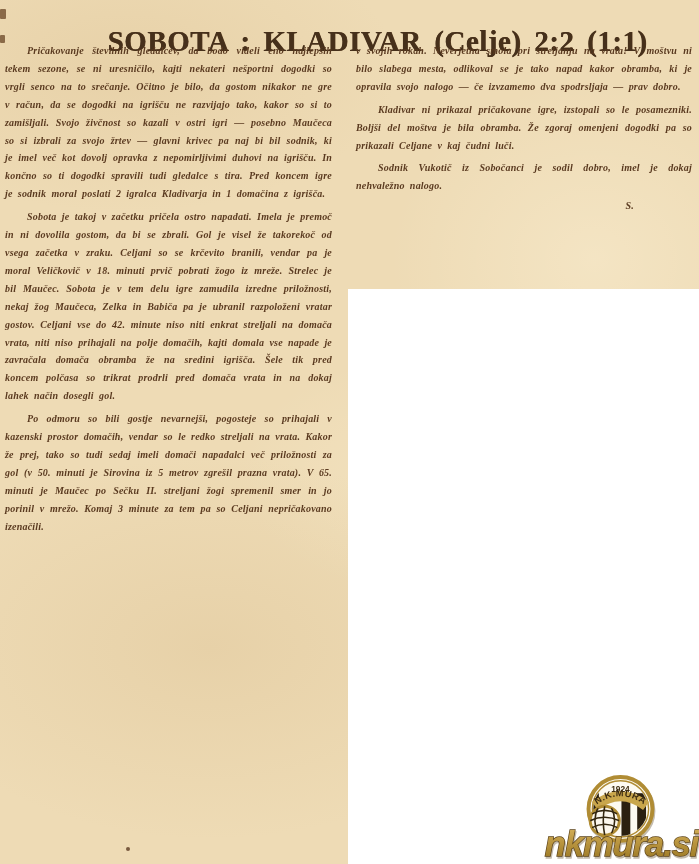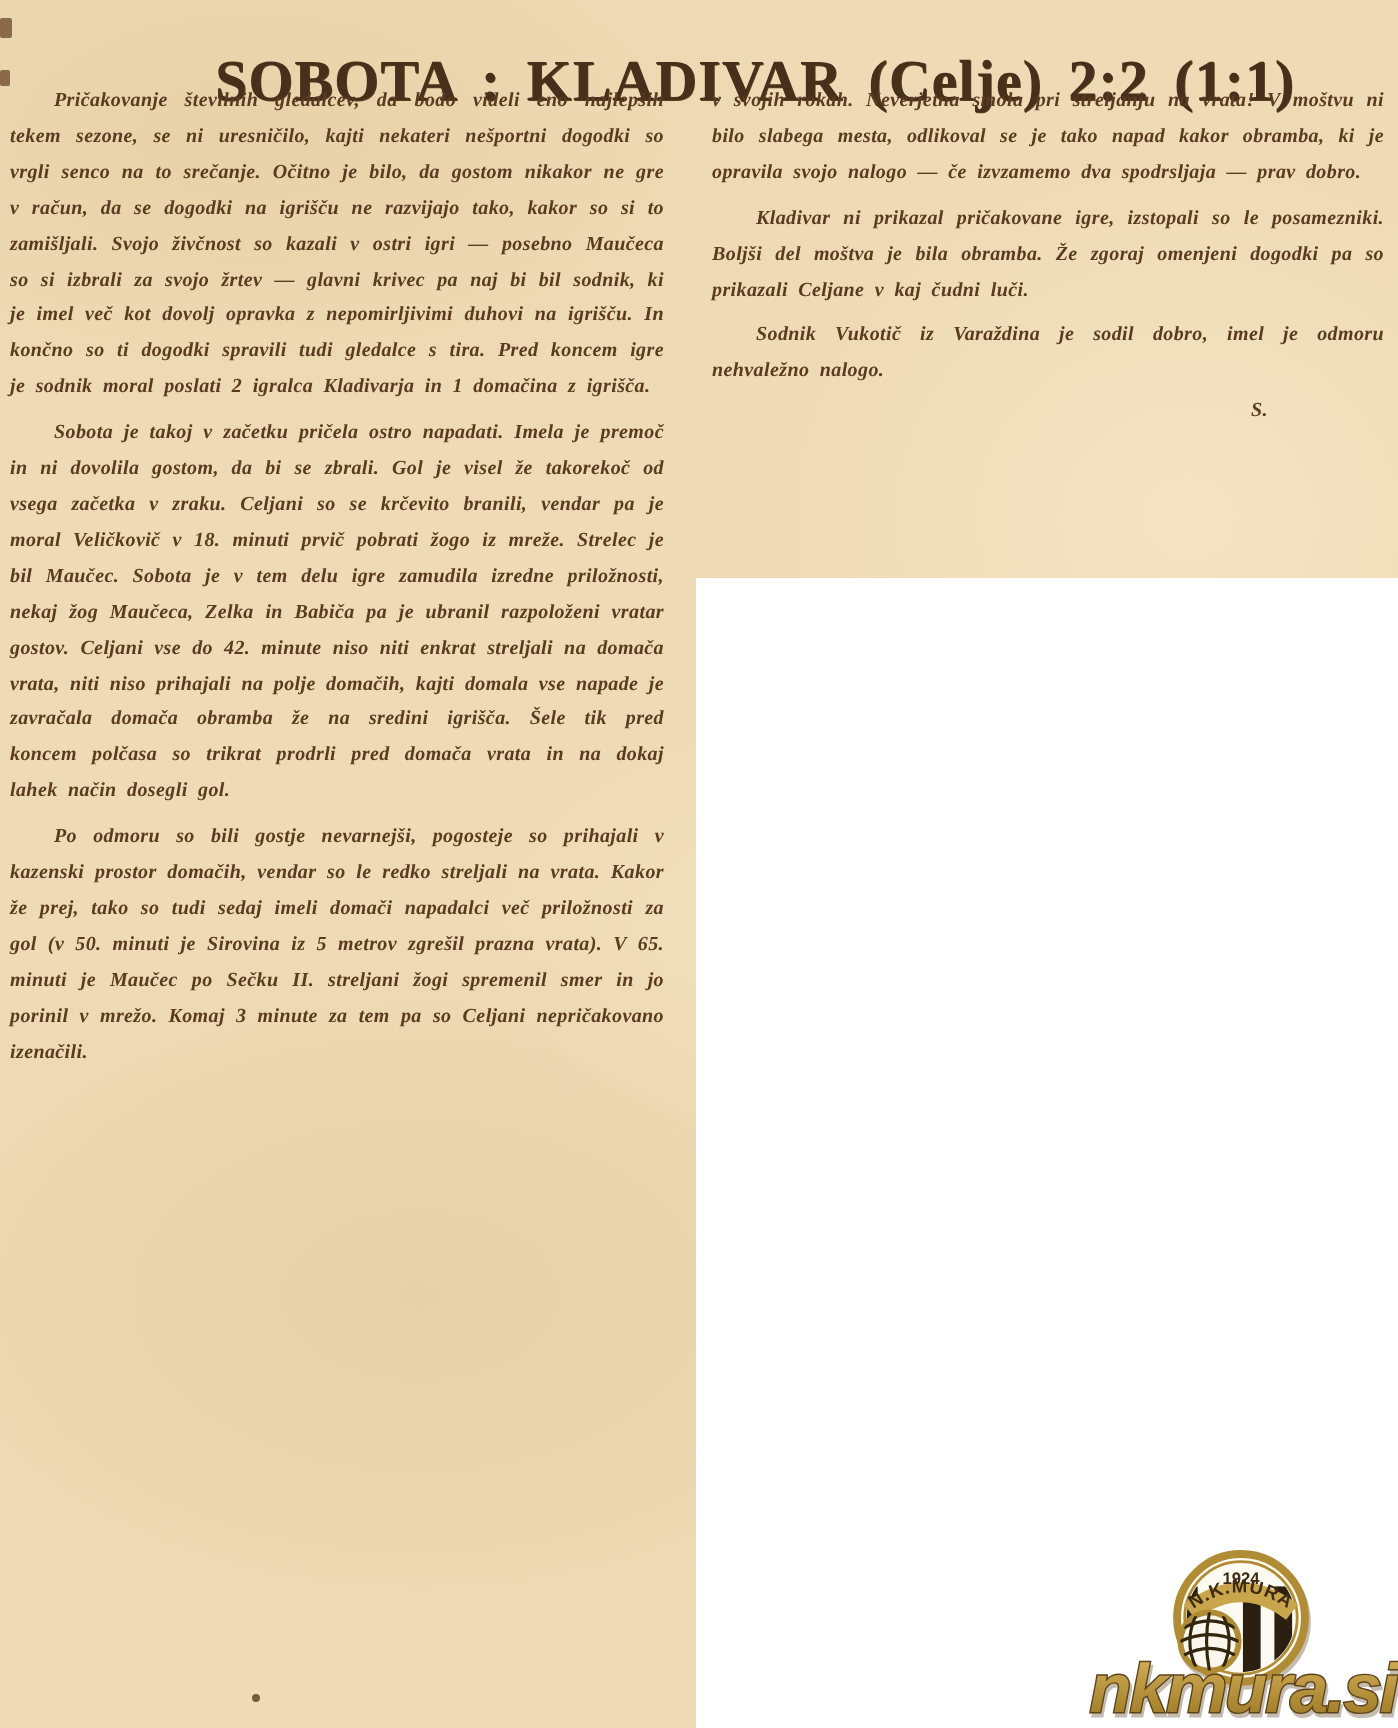--- a/index.html
+++ b/index.html
@@ -71,21 +71,21 @@
 
 <div class="col col-left">
   <p class="para">Pričakovanje številnih gledalcev, da bodo videli eno najlepših tekem sezone, se ni uresničilo, kajti nekateri nešportni dogodki so vrgli senco na to srečanje. Očitno je bilo, da gostom nikakor ne gre v račun, da se dogodki na igrišču ne razvijajo tako, kakor so si to zamišljali. Svojo živčnost so kazali v ostri igri — posebno Maučeca so si izbrali za svojo žrtev — glavni krivec pa naj bi bil sodnik, ki je imel več kot dovolj opravka z nepomirljivimi duhovi na igrišču. In končno so ti dogodki spravili tudi gledalce s tira. Pred koncem igre je sodnik moral poslati 2 igralca Kladivarja in 1 domačina z igrišča.</p>
   <p class="para">Sobota je takoj v začetku pričela ostro napadati. Imela je premoč in ni dovolila gostom, da bi se zbrali. Gol je visel že takorekoč od vsega začetka v zraku. Celjani so se krčevito branili, vendar pa je moral Veličkovič v 18. minuti prvič pobrati žogo iz mreže. Strelec je bil Maučec. Sobota je v tem delu igre zamudila izredne priložnosti, nekaj žog Maučeca, Zelka in Babiča pa je ubranil razpoloženi vratar gostov. Celjani vse do 42. minute niso niti enkrat streljali na domača vrata, niti niso prihajali na polje domačih, kajti domala vse napade je zavračala domača obramba že na sredini igrišča. Šele tik pred koncem polčasa so trikrat prodrli pred domača vrata in na dokaj lahek način dosegli gol.</p>
   <p class="para">Po odmoru so bili gostje nevarnejši, pogosteje so prihajali v kazenski prostor domačih, vendar so le redko streljali na vrata. Kakor že prej, tako so tudi sedaj imeli domači napadalci več priložnosti za gol (v 50. minuti je Sirovina iz 5 metrov zgrešil prazna vrata). V 65. minuti je Maučec po Sečku II. streljani žogi spremenil smer in jo porinil v mrežo. Komaj 3 minute za tem pa so Celjani nepričakovano izenačili.</p>
 </div>
 
 <div class="col col-right">
   <p class="para no-indent">v svojih rokah. Neverjetna smola pri streljanju na vrata! V moštvu ni bilo slabega mesta, odlikoval se je tako napad kakor obramba, ki je opravila svojo nalogo — če izvzamemo dva spodrsljaja — prav dobro.</p>
   <p class="para">Kladivar ni prikazal pričakovane igre, izstopali so le posamezniki. Boljši del moštva je bila obramba. Že zgoraj omenjeni dogodki pa so prikazali Celjane v kaj čudni luči.</p>
-  <p class="para">Sodnik Vukotič iz Varaždina je sodil dobro, imel je odmoru nehvaležno nalogo.</p>
+  <p class="para">Sodnik Vukotič iz Sobočanci je sodil dobro, imel je dokaj nehvaležno nalogo.</p>
   <div class="signature">S.</div>
 </div>
 
 <div class="ink-dot"></div>
 
 <div class="watermark">
   <svg viewBox="0 0 160 120" xmlns="http://www.w3.org/2000/svg">
     <defs>
       <linearGradient id="gold" x1="0" y1="0" x2="0" y2="1">
         <stop offset="0" stop-color="#d8b35c"></stop>

